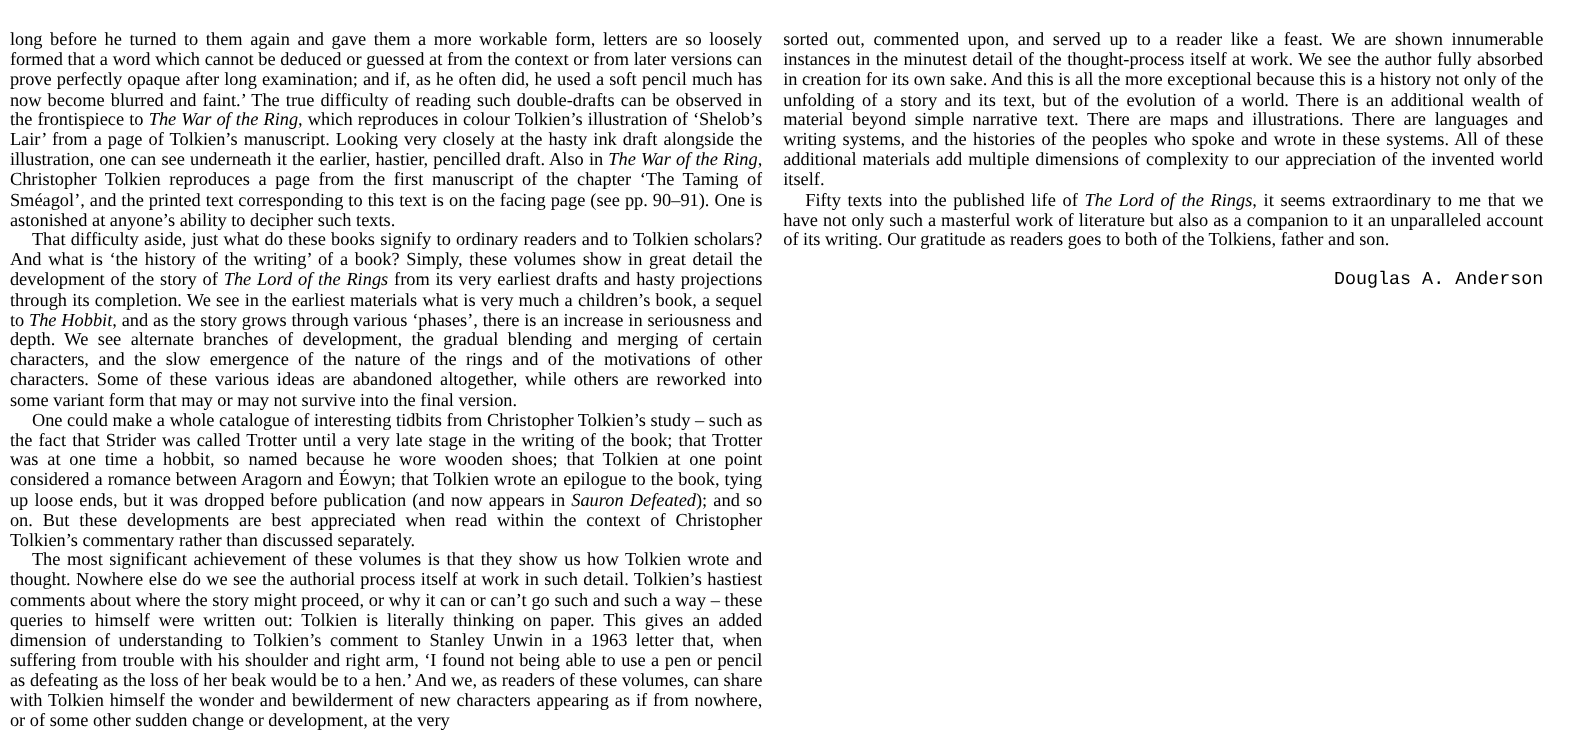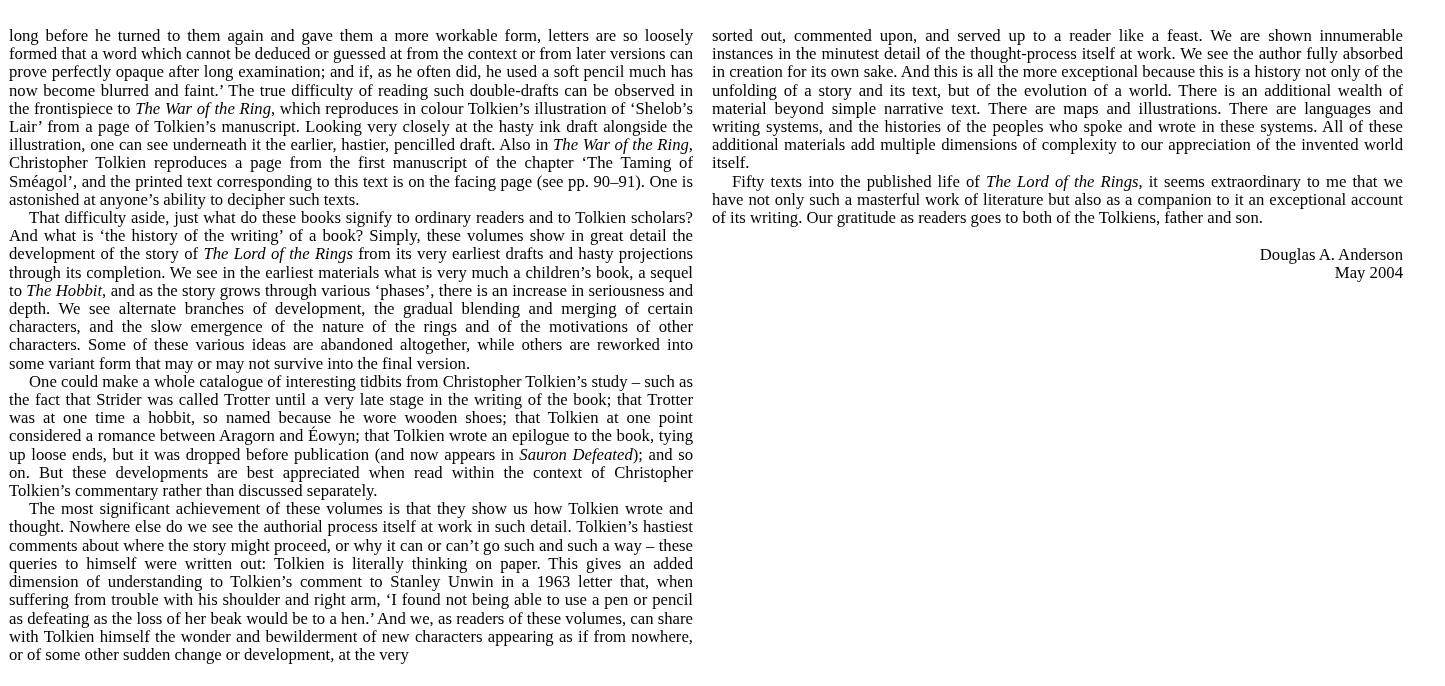--- a/index.html
+++ b/index.html
@@ -20,37 +20,37 @@
     font-size: 16.7px;
     line-height: 18.2px;
   }
   .para.indent { text-indent: 20px; }
   .para i { font-style: italic; }
   .signature {
     margin-top: 19px;
     font-size: 16.7px;
     line-height: 18.2px;
     text-align: right;
+    font-family: Liberation Mono, monospace;
   }
 </style>
 </head>
 <body>
 
 <div class="spread">
   <div class="page page-left">
     <div class="page-text">
         <p class="para"><span>long before he turned to them again and gave them a more workable form, letters are so loosely formed that a word which cannot be deduced or guessed at from the context or from later versions can prove perfectly opaque after long examination; and if, as he often did, he used a soft pencil much has now become blurred and faint.’ The true difficulty of reading such double-drafts can be observed in the frontispiece to </span><i>The War of the Ring</i><span>, which reproduces in colour Tolkien’s illustration of ‘Shelob’s Lair’ from a page of Tolkien’s manuscript. Looking very closely at the hasty ink draft alongside the illustration, one can see underneath it the earlier, hastier, pencilled draft. Also in </span><i>The War of the Ring</i><span>, Christopher Tolkien reproduces a page from the first manuscript of the chapter ‘The Taming of Sméagol’, and the printed text corresponding to this text is on the facing page (see pp. 90–91). One is astonished at anyone’s ability to decipher such texts.</span></p>
         <p class="para indent"><span>That difficulty aside, just what do these books signify to ordinary readers and to Tolkien scholars? And what is ‘the history of the writing’ of a book? Simply, these volumes show in great detail the development of the story of </span><i>The Lord of the Rings</i><span> from its very earliest drafts and hasty projections through its completion. We see in the earliest materials what is very much a children’s book, a sequel to </span><i>The Hobbit</i><span>, and as the story grows through various ‘phases’, there is an increase in seriousness and depth. We see alternate branches of development, the gradual blending and merging of certain characters, and the slow emergence of the nature of the rings and of the motivations of other characters. Some of these various ideas are abandoned altogether, while others are reworked into some variant form that may or may not survive into the final version.</span></p>
         <p class="para indent"><span>One could make a whole catalogue of interesting tidbits from Christopher Tolkien’s study – such as the fact that Strider was called Trotter until a very late stage in the writing of the book; that Trotter was at one time a hobbit, so named because he wore wooden shoes; that Tolkien at one point considered a romance between Aragorn and Éowyn; that Tolkien wrote an epilogue to the book, tying up loose ends, but it was dropped before publication (and now appears in </span><i>Sauron Defeated</i><span>); and so on. But these developments are best appreciated when read within the context of Christopher Tolkien’s commentary rather than discussed separately.</span></p>
         <p class="para indent"><span>The most significant achievement of these volumes is that they show us how Tolkien wrote and thought. Nowhere else do we see the authorial process itself at work in such detail. Tolkien’s hastiest comments about where the story might proceed, or why it can or can’t go such and such a way – these queries to himself were written out: Tolkien is literally thinking on paper. This gives an added dimension of understanding to Tolkien’s comment to Stanley Unwin in a 1963 letter that, when suffering from trouble with his shoulder and right arm, ‘I found not being able to use a pen or pencil as defeating as the loss of her beak would be to a hen.’ And we, as readers of these volumes, can share with Tolkien himself the wonder and bewilderment of new characters appearing as if from nowhere, or of some other sudden change or development, at the very</span></p>
       </div>
   </div>
   <div class="page page-right">
     <div class="page-text">
         <p class="para"><span>sorted out, commented upon, and served up to a reader like a feast. We are shown innumerable instances in the minutest detail of the thought-process itself at work. We see the author fully absorbed in creation for its own sake. And this is all the more exceptional because this is a history not only of the unfolding of a story and its text, but of the evolution of a world. There is an additional wealth of material beyond simple narrative text. There are maps and illustrations. There are languages and writing systems, and the histories of the peoples who spoke and wrote in these systems. All of these additional materials add multiple dimensions of complexity to our appreciation of the invented world itself.</span></p>
-        <p class="para indent"><span>Fifty texts into the published life of </span><i>The Lord of the Rings</i><span>, it seems extraordinary to me that we have not only such a masterful work of literature but also as a companion to it an exceptional account of its writing. Our gratitude as readers goes to both of the Tolkiens, father and son.</span></p>
+        <p class="para indent"><span>Fifty texts into the published life of </span><i>The Lord of the Rings</i><span>, it seems extraordinary to me that we have not only such a masterful work of literature but also as a companion to it an unparalleled account of its writing. Our gratitude as readers goes to both of the Tolkiens, father and son.</span></p>
       </div>
     <div class="signature">
       <div>Douglas A. Anderson</div>
-      <div>May 2004</div>
     </div>
   </div>
 </div>
 
 </body></html>

